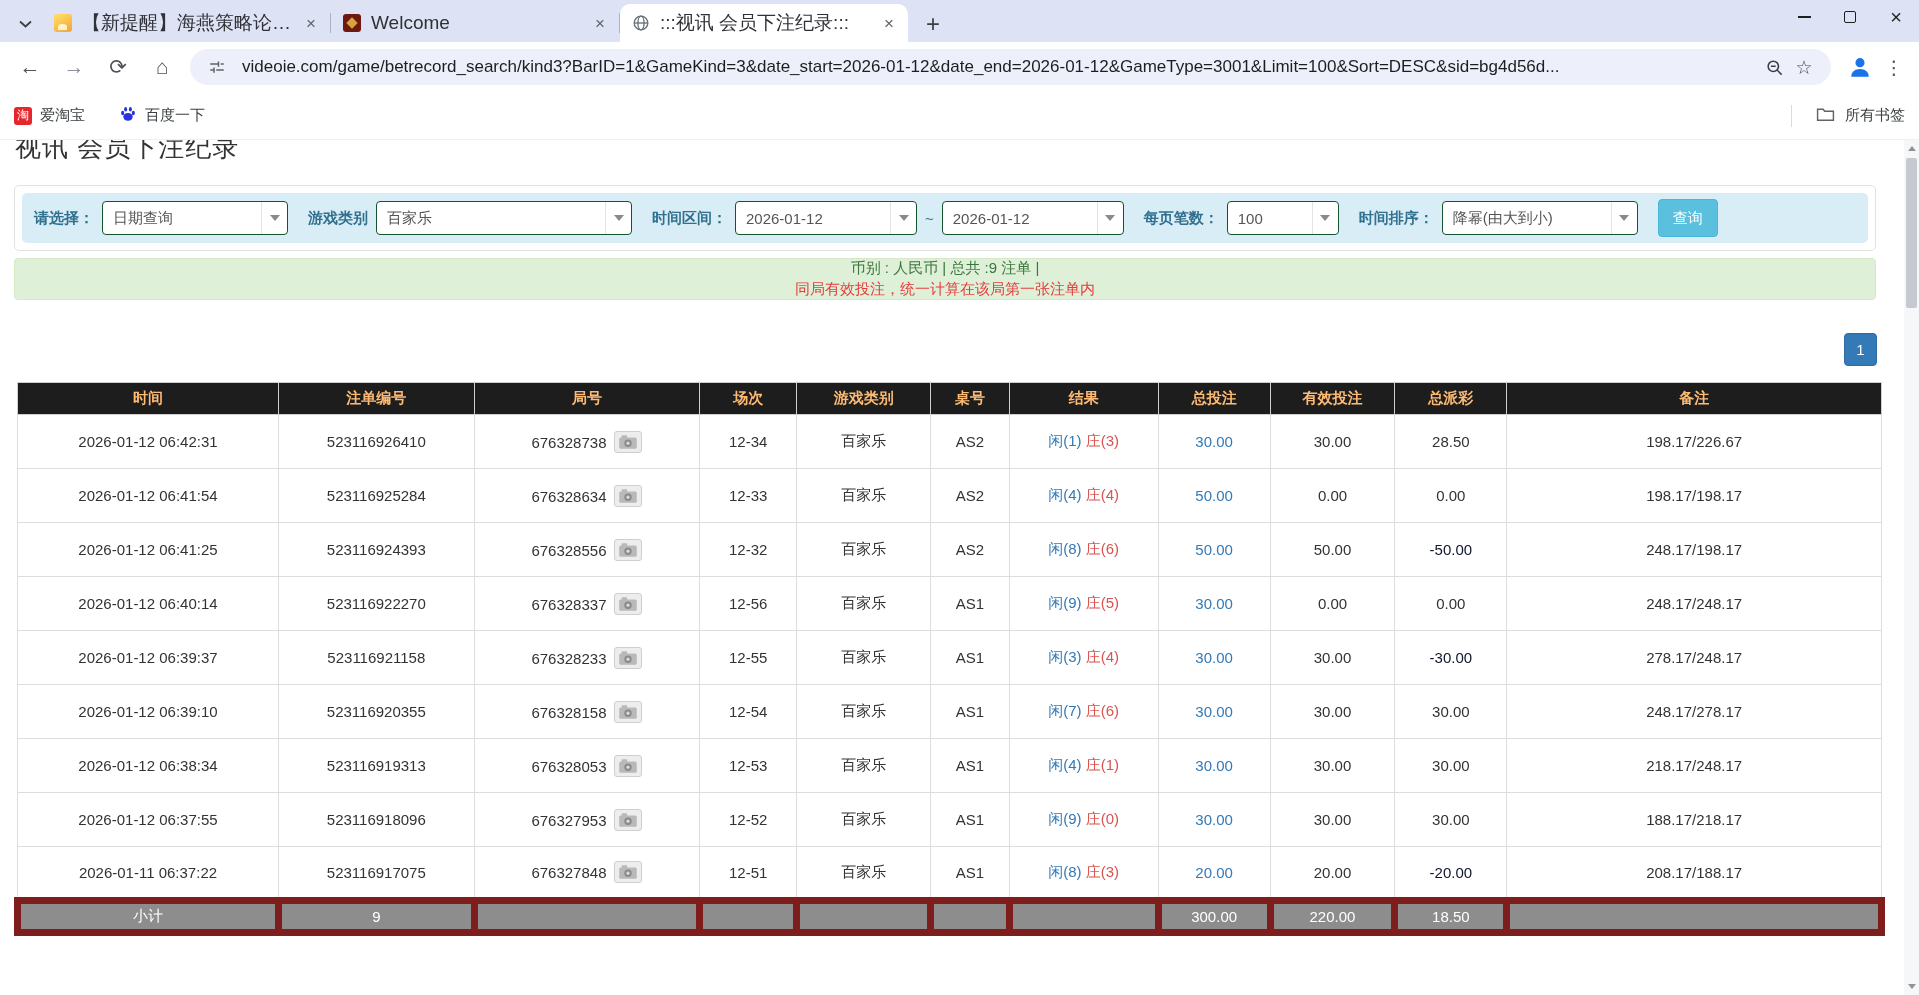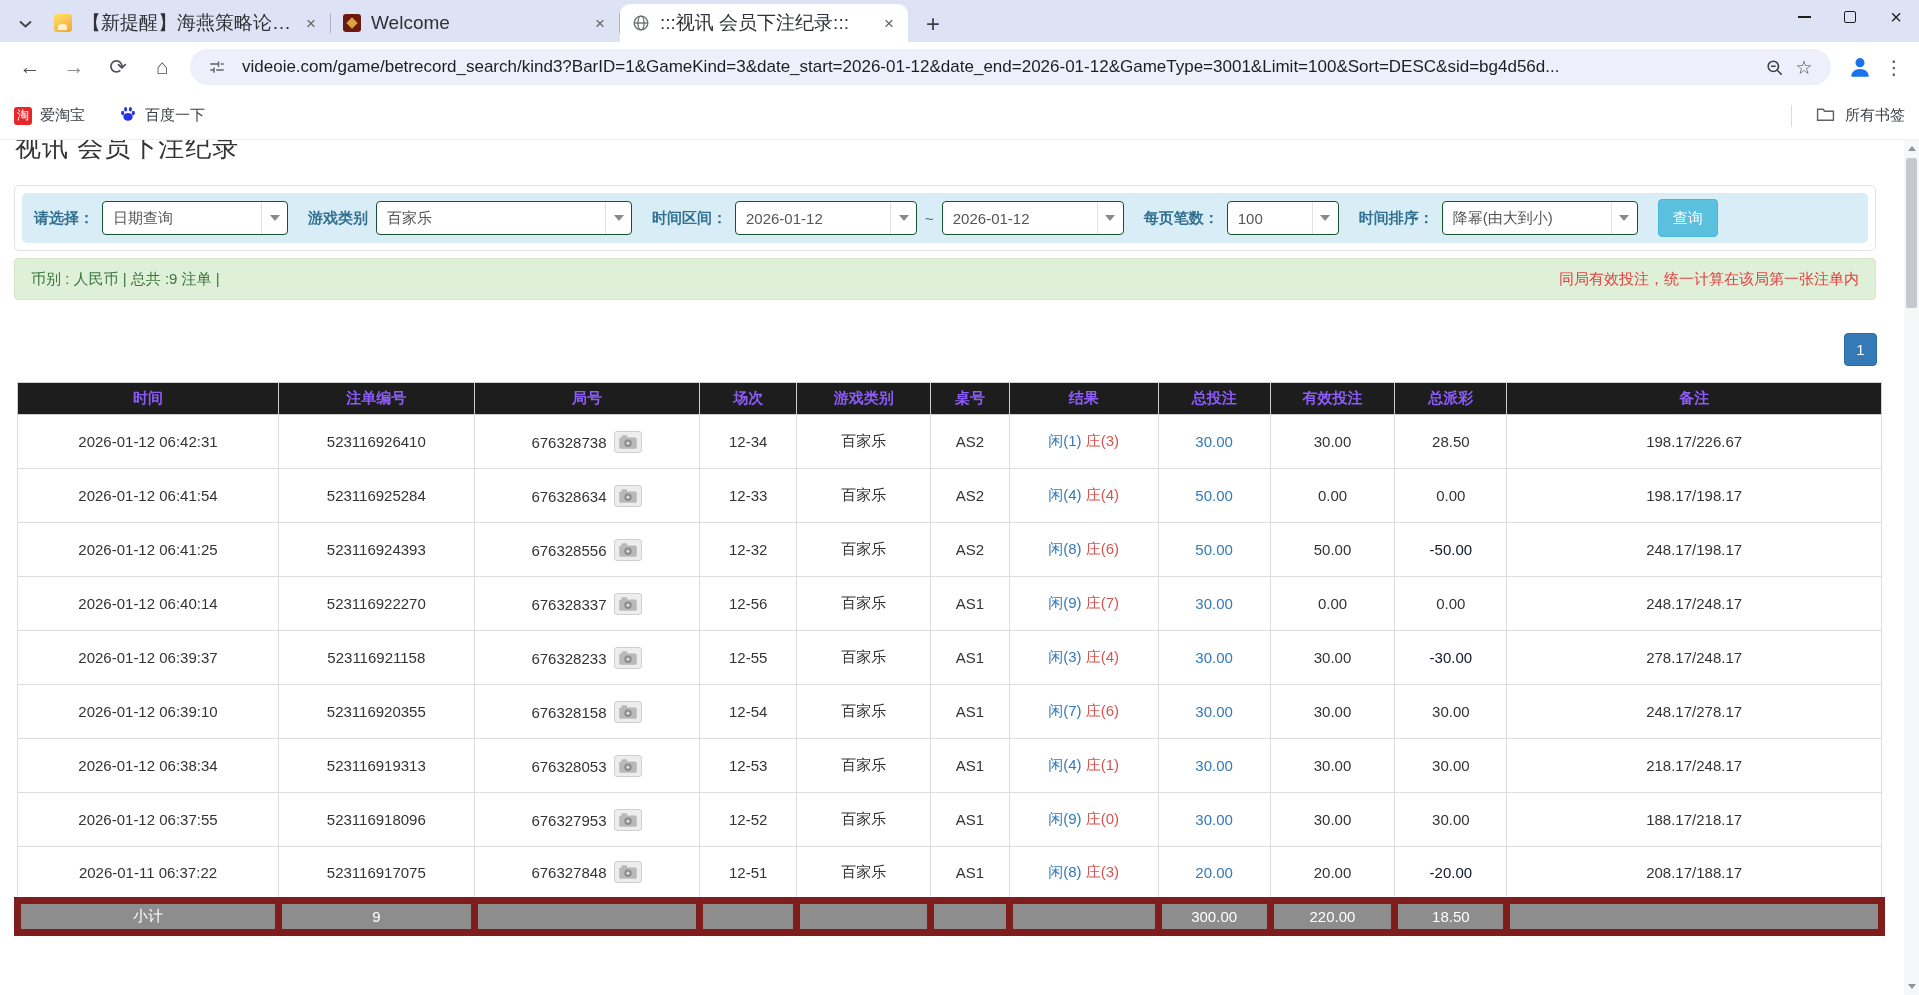--- a/index.html
+++ b/index.html
@@ -55,30 +55,30 @@
   .flabel { font-size:15px; font-weight:bold; color:#31708f; white-space:nowrap; margin-left:12px; }
   .flabel.first { margin-left:0; }
   .combo { background:#fff; border:1px solid #14532d; border-radius:4px; height:34px; display:flex; align-items:center; overflow:hidden; }
   .combo .val { flex:1; padding:0 10px; font-size:15px; color:#555; white-space:nowrap; }
   .combo .arrow { width:26px; height:34px; border-left:1px solid #e3e3e3; display:flex; align-items:center; justify-content:center; }
   .caret { width:0; height:0; border-left:5px solid transparent; border-right:5px solid transparent; border-top:6px solid #8a8a8a; }
   .w-kind { width:186px; } .w-game { width:256px; } .w-date { width:182px; } .w-per { width:112px; } .w-sort { width:196px; }
   .tilde { color:#31708f; font-size:15px; }
   .search-btn { margin-left:12px; width:60px; height:38px; background:#5bc0de; border:1px solid #46b8da; border-radius:4px; color:#fff; font-size:15px; display:flex; align-items:center; justify-content:center; }
 
-  .summary-bar { position:absolute; left:14px; top:118px; width:1862px; height:42px; background:#dff0d8; border:1px solid #d6e9c6; border-radius:4px; display:flex; align-items:center; justify-content:space-between; padding:0 16px; }
+  .summary-bar { position:absolute; left:14px; top:118px; width:1862px; height:42px; background:#dff0d8; border:1px solid #d6e9c6; border-radius:4px; display:flex; align-items:center; justify-content:space-between; padding:0 16px;flex-direction:column; }
   .summary-left { font-size:15px; color:#3c763d; }
   .summary-note { font-size:15px; color:#e63c3c; }
 
   .pagination { position:absolute; top:193px; right:42px; }
   .page-btn { width:33px; height:33px; background:#337ab7; border:1px solid #2e6da4; border-radius:4px; color:#fff; font-size:15px; display:flex; align-items:center; justify-content:center; }
 
   
   .bet-table { position:absolute; left:14px; top:242px; width:1871px; border-collapse:collapse; table-layout:fixed; font-size:15px; }
-  .bet-table th { background:#1d1d1d; color:#8b5cf6; font-weight:bold; height:32px; border:1px solid #cfcfcf; text-align:center; padding:0 4px; }
+  .bet-table th { background:#1d1d1d; color:#fdba74; font-weight:bold; height:32px; border:1px solid #cfcfcf; text-align:center; padding:0 4px; }
   .bet-table td { height:54px; border:1px solid #ddd; text-align:center; color:#333; padding:0 4px; background:#fff; }
   .round-num { vertical-align:middle; }
   .cam-btn { display:inline-flex; align-items:center; justify-content:center; width:28px; height:22px; background:#ededed; border:1px solid #cfcfcf; border-radius:3px; margin-left:8px; vertical-align:middle; }
   .res-p { color:#337ab7; }
   .res-b { color:#d9534f; }
   .bet-link { color:#337ab7; text-decoration:none; }
   td.neg { color:#0f172a; }
   .bet-table tr.foot td { background:#8d8d8d; color:#fff; height:32px; border:7px solid #7f1d1d; }
   .bet-table tr.spacer td { background:#fff; border:none; height:6px; padding:0; }
 
@@ -366,21 +366,21 @@
                 <svg width="20" height="16" viewBox="0 0 24 20">
                   <rect x="1" y="4.5" width="22" height="14" rx="2" fill="#b9b9b9"></rect>
                   <rect x="4" y="1.5" width="7" height="4" rx="1" fill="#b9b9b9"></rect>
                   <circle cx="12" cy="11.5" r="4.6" fill="#8a8a8a"></circle>
                   <circle cx="12" cy="11.5" r="2" fill="#dcdcdc"></circle>
                 </svg>
               </span></td>
             <td>12-56</td>
             <td>百家乐</td>
             <td>AS1</td>
-            <td><span class="res-p">闲(9)</span> <span class="res-b">庄(7)</span></td>
+            <td><span class="res-p">闲(9)</span> <span class="res-b">庄(5)</span></td>
             <td><a class="bet-link">30.00</a></td>
             <td>0.00</td>
             <td>0.00</td>
             <td>248.17/248.17</td>
           </tr>
           <tr>
             <td>2026-01-12 06:39:37</td>
             <td>523116921158</td>
             <td><span class="round-num">676328233</span><span class="cam-btn">
                 <svg width="20" height="16" viewBox="0 0 24 20">

